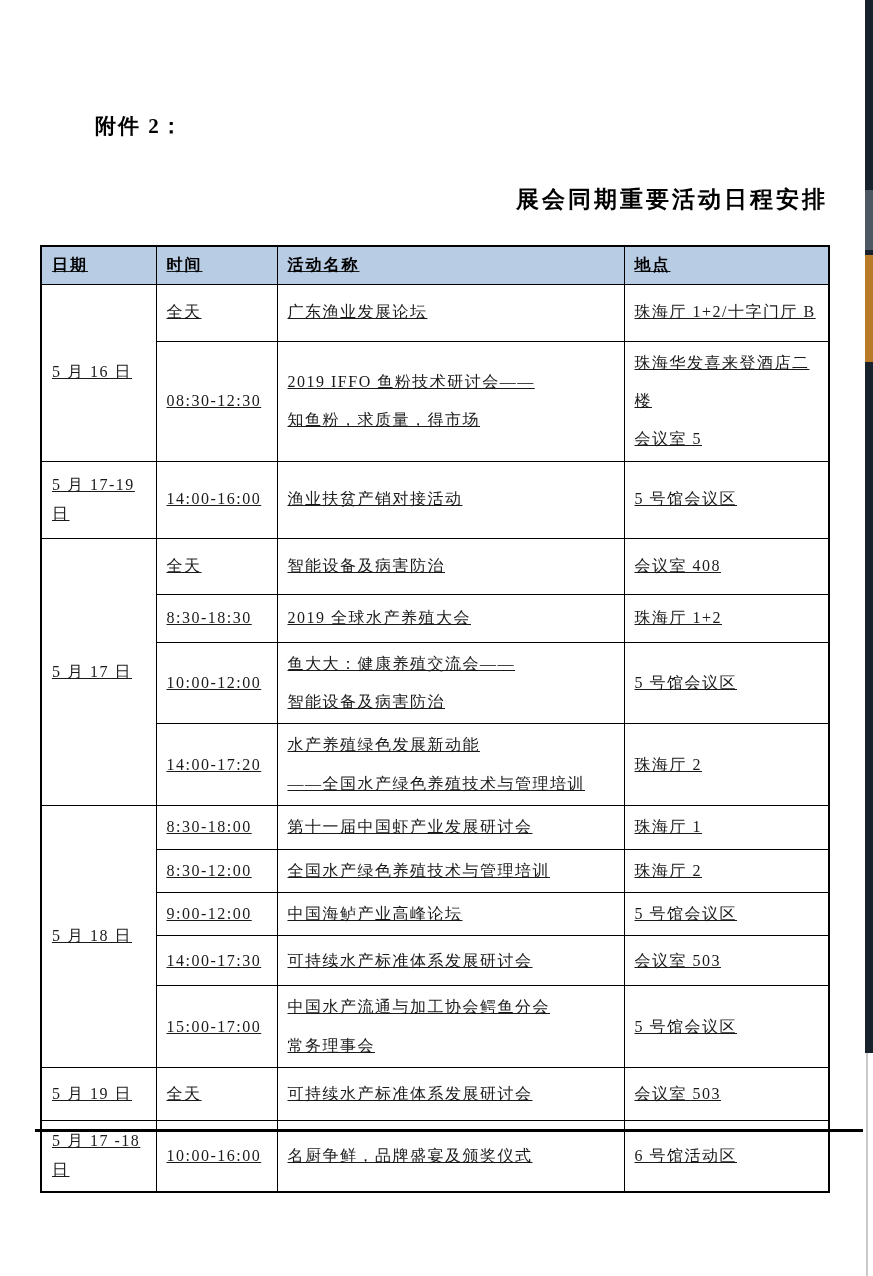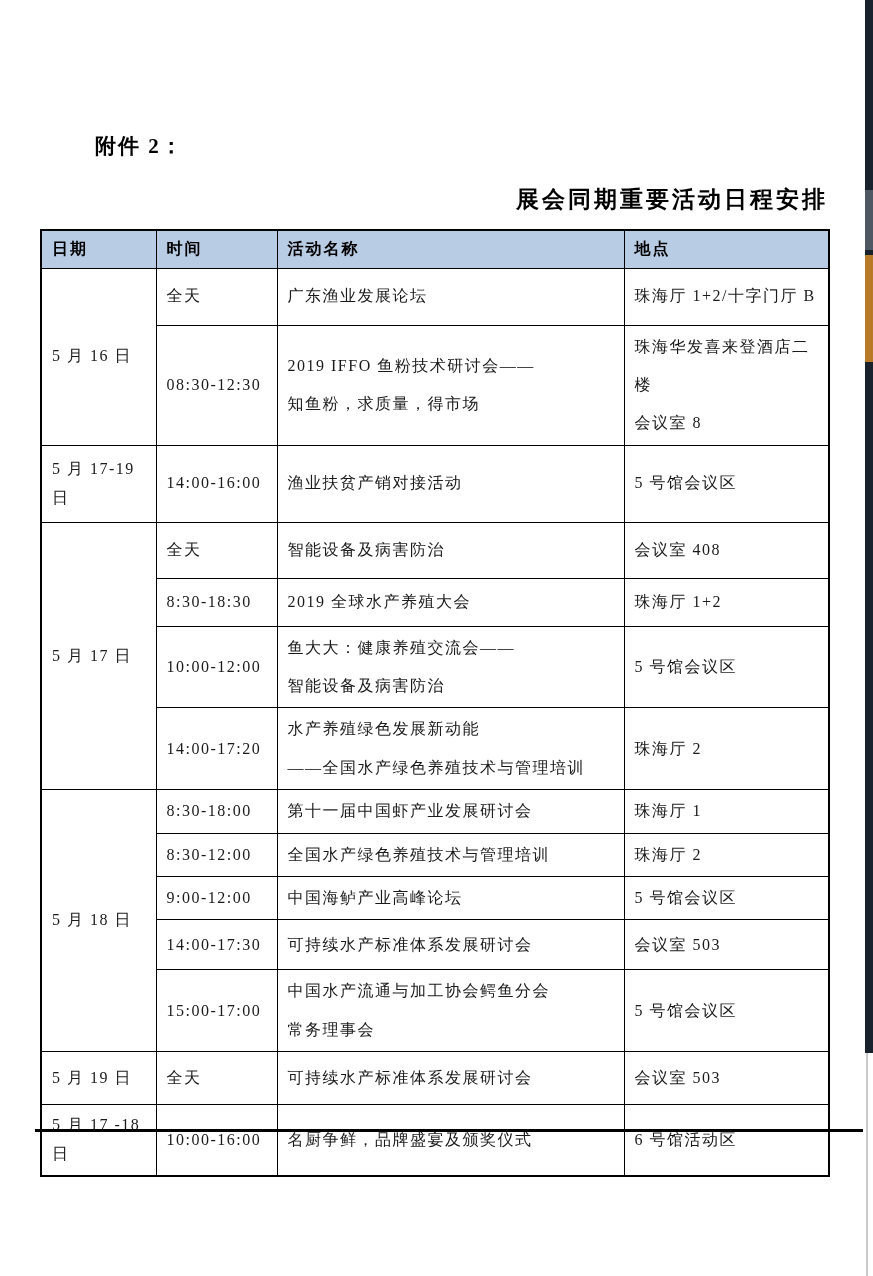--- a/index.html
+++ b/index.html
@@ -2,31 +2,31 @@
 <html><head>
 <meta charset="utf-8">
 <style>
   html,body { margin:0; padding:0; background:#ffffff; }
   #page {
     position:relative; width:873px; height:1276px; background:#ffffff;
     font-family:"Liberation Serif","DejaVu Serif",serif; color:#1a1a1a;
     overflow:hidden;
   }
   .attachment {
-    position:absolute; left:95px; top:132px;
+    position:absolute; left:95px; top:112px;
     font-size:21px; font-weight:bold; letter-spacing:2px; color:#000;
   }
   .doc-title {
     position:absolute; left:40px; top:184px; width:788px;
     text-align:right; font-size:23px; font-weight:bold; letter-spacing:3px; color:#000;
   }
   table.schedule {
-    position:absolute; left:40px; top:229px;
+    position:absolute; left:40px; top:245px;
     border-collapse:collapse; table-layout:fixed; width:788px;
-    font-size:16px; letter-spacing:1.5px; color:#1a1a1a;
+    font-size:16px; letter-spacing:1.5px; color:#1a1a1a;text-decoration:underline;
   }
   table.schedule td, table.schedule th {
     border:1.5px solid #000; vertical-align:middle;
     padding:2px 6px 2px 10px; text-align:left; font-weight:normal;
     white-space:pre-line; overflow:hidden;
   }
   table.schedule { border:2.5px solid #000; }
   table.schedule th {
     background:#b8cce4; font-weight:bold; letter-spacing:2px; color:#000;
     white-space:nowrap;
@@ -78,21 +78,21 @@
       <td class="time-cell">全天</td>
       <td class="name-cell">广东渔业发展论坛</td>
       <td class="loc-cell">珠海厅 1+2/十字门厅 B</td>
     </tr>
     <tr style="height:110px;">
       <td class="time-cell">08:30-12:30</td>
       <td class="name-cell">2019 IFFO 鱼粉技术研讨会——
 知鱼粉，求质量，得市场</td>
       <td class="loc-cell">珠海华发喜来登酒店二
 楼
-会议室 8</td>
+会议室 5</td>
     </tr>
 
     <tr style="height:77px;">
       <td class="date-cell">5 月 17-19 日</td>
       <td class="time-cell">14:00-16:00</td>
       <td class="name-cell">渔业扶贫产销对接活动</td>
       <td class="loc-cell">5 号馆会议区</td>
     </tr>
 
     <tr style="height:56px;">

